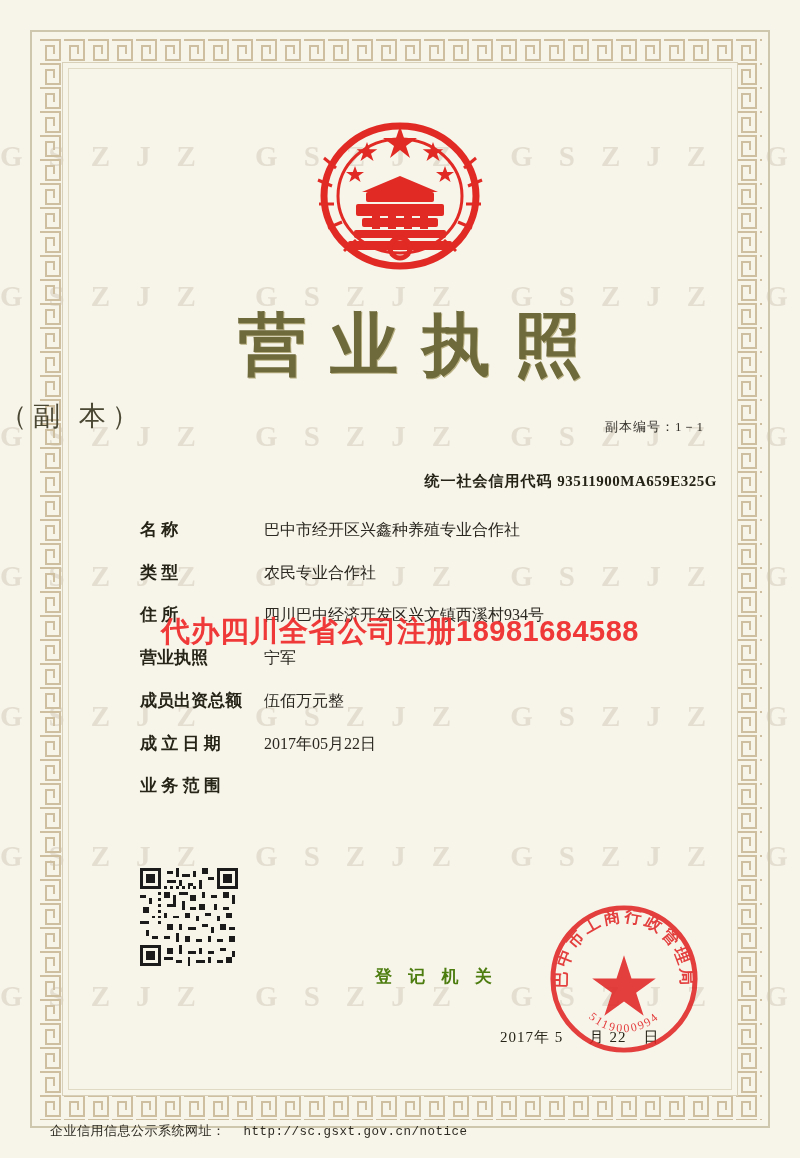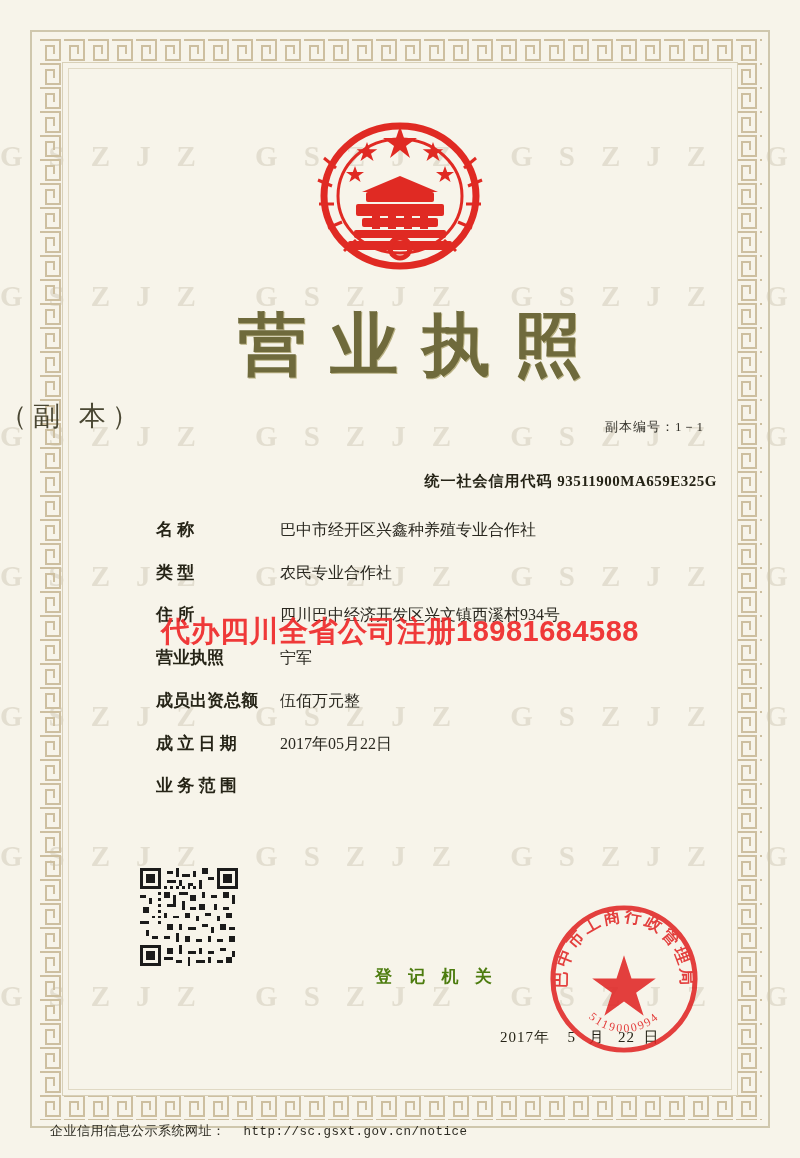--- a/index.html
+++ b/index.html
@@ -158,21 +158,20 @@
     font-family: "Liberation Serif", serif;
     font-size: 17px;
     font-weight: bold;
     color: #262417;
     display: flex;
     justify-content: space-between;
   }
   .field-label.tight {
     letter-spacing: 0;
     display: block;
-    margin-left: 16px;
   }
   .field-value {
     font-family: "Liberation Serif", serif;
     font-size: 16px;
     color: #2a2820;
     line-height: 1.42;
     padding-top: 1px;
   }
   .field-value.scope {
     width: 420px;
@@ -219,21 +218,21 @@
     left: 500px;
     top: 1028px;
     font-family: "Liberation Serif", serif;
     font-size: 15px;
     color: #262417;
     letter-spacing: 1px;
   }
   .issue-date span {
     display: inline-block;
   }
-  .issue-date .num { min-width: 34px; text-align: center; }
+  .issue-date .num { min-width: 34px; text-align: left; }
 
   
   .seal {
     position: absolute;
     left: 545px;
     top: 900px;
     width: 158px;
     height: 158px;
     opacity: 0.85;
   }

